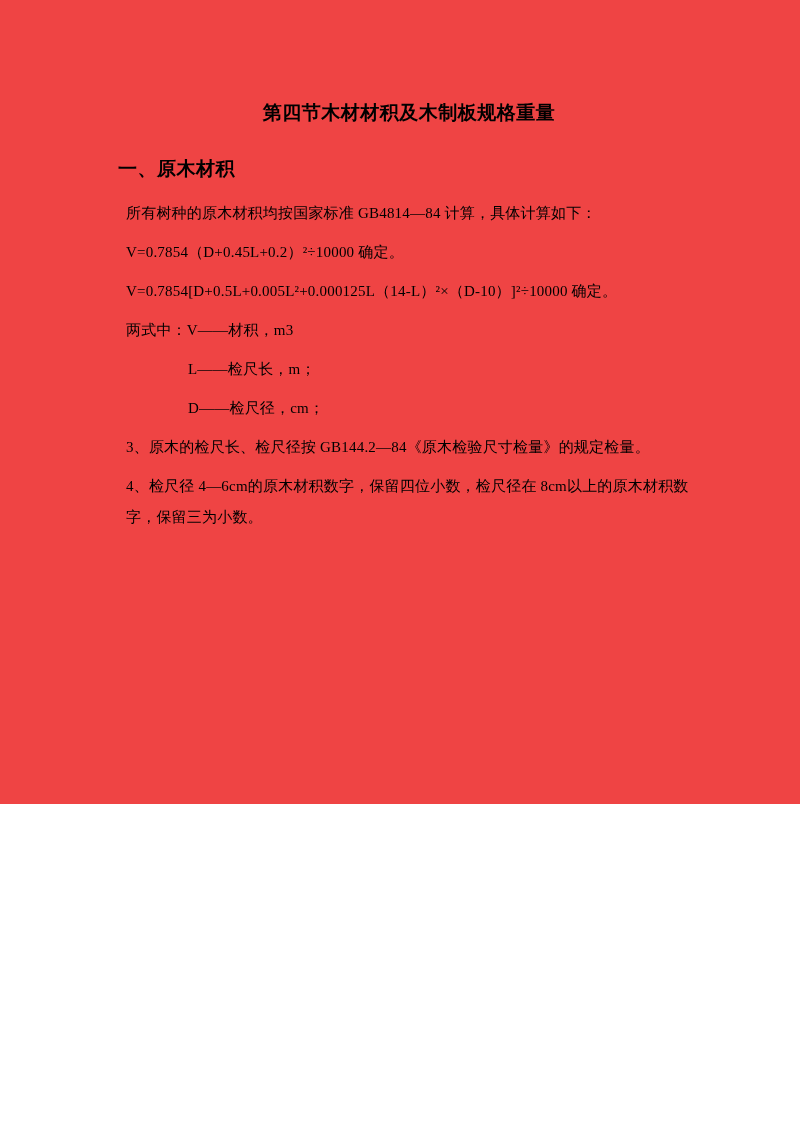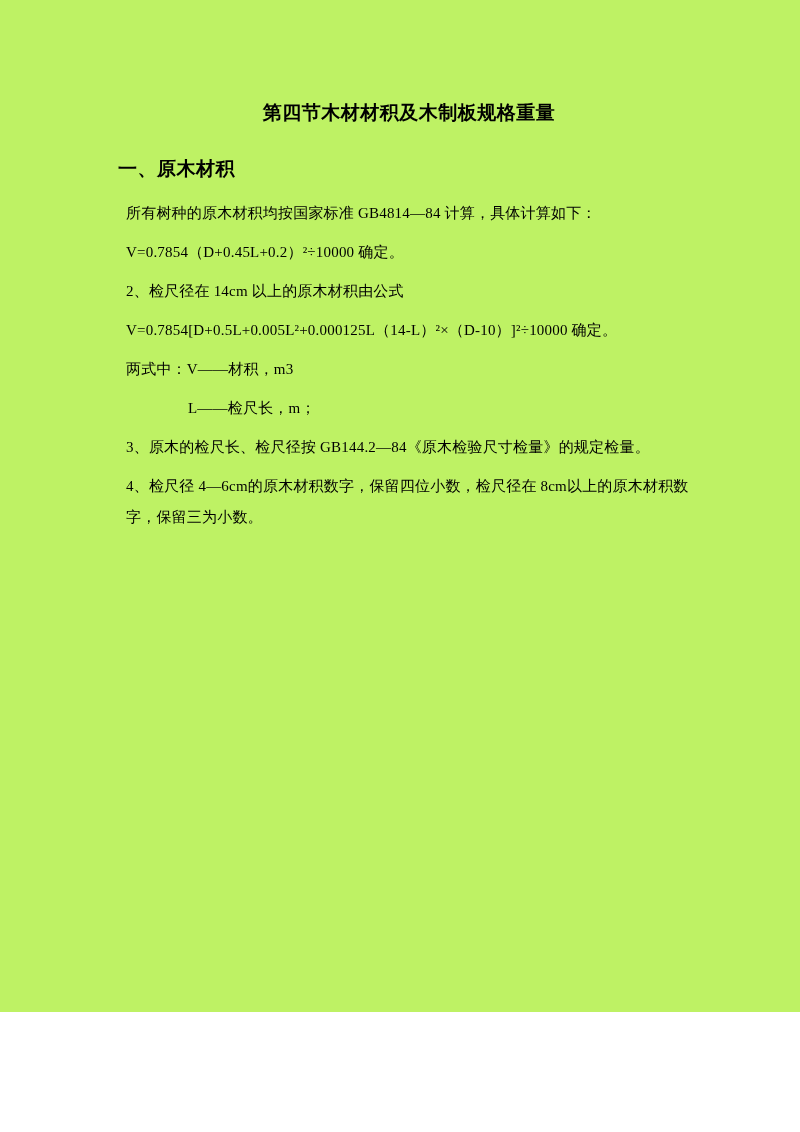--- a/index.html
+++ b/index.html
@@ -10,22 +10,22 @@
   body {
     width: 800px;
     height: 1132px;
     font-family: "Liberation Serif", "DejaVu Serif", serif;
     color: #000000;
     -webkit-font-smoothing: antialiased;
   }
   .page {
     position: relative;
     width: 800px;
-    height: 1012px;
-    background: #bef264;
+    height: 804px;
+    background: #ef4444;
     box-sizing: border-box;
     padding: 78px 100px 60px 118px;
   }
   .doc-title {
     text-align: center;
     font-size: 19px;
     font-weight: bold;
     letter-spacing: 0.5px;
     margin: 22px 0 0 0;
     font-family: "Liberation Sans", "DejaVu Sans", sans-serif;
@@ -55,27 +55,27 @@
 
   <h1 class="doc-title">第四节木材材积及木制板规格重量</h1>
 
   <h2 class="heading-1">一、原木材积</h2>
 
   <p class="para">所有树种的原木材积均按国家标准 GB4814—84 计算，具体计算如下：</p>
 
 
   <p class="para">V=0.7854（D+0.45L+0.2）²÷10000 确定。</p>
 
-  <p class="para">2、检尺径在 14cm 以上的原木材积由公式</p>
 
   <p class="para">V=0.7854[D+0.5L+0.005L²+0.000125L（14-L）²×（D-10）]²÷10000 确定。</p>
 
   <p class="para">两式中：V——材积，m3</p>
 
   <p class="para indent-2">L——检尺长，m；</p>
 
+  <p class="para indent-2">D——检尺径，cm；</p>
 
   <p class="para">3、原木的检尺长、检尺径按 GB144.2—84《原木检验尺寸检量》的规定检量。</p>
 
   <p class="para">4、检尺径 4—6cm的原木材积数字，保留四位小数，检尺径在 8cm以上的原木材积数字，保留三为小数。</p>
 
 
 </div>
 
 </body></html>

